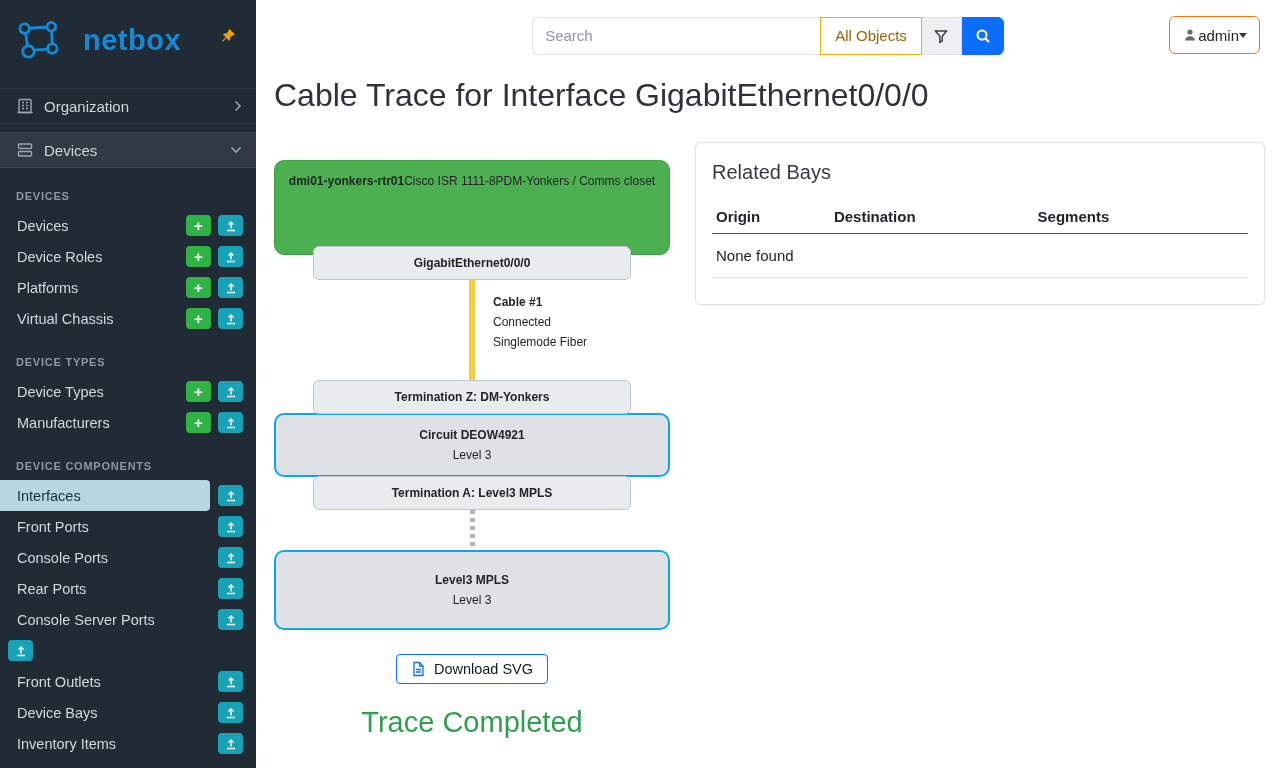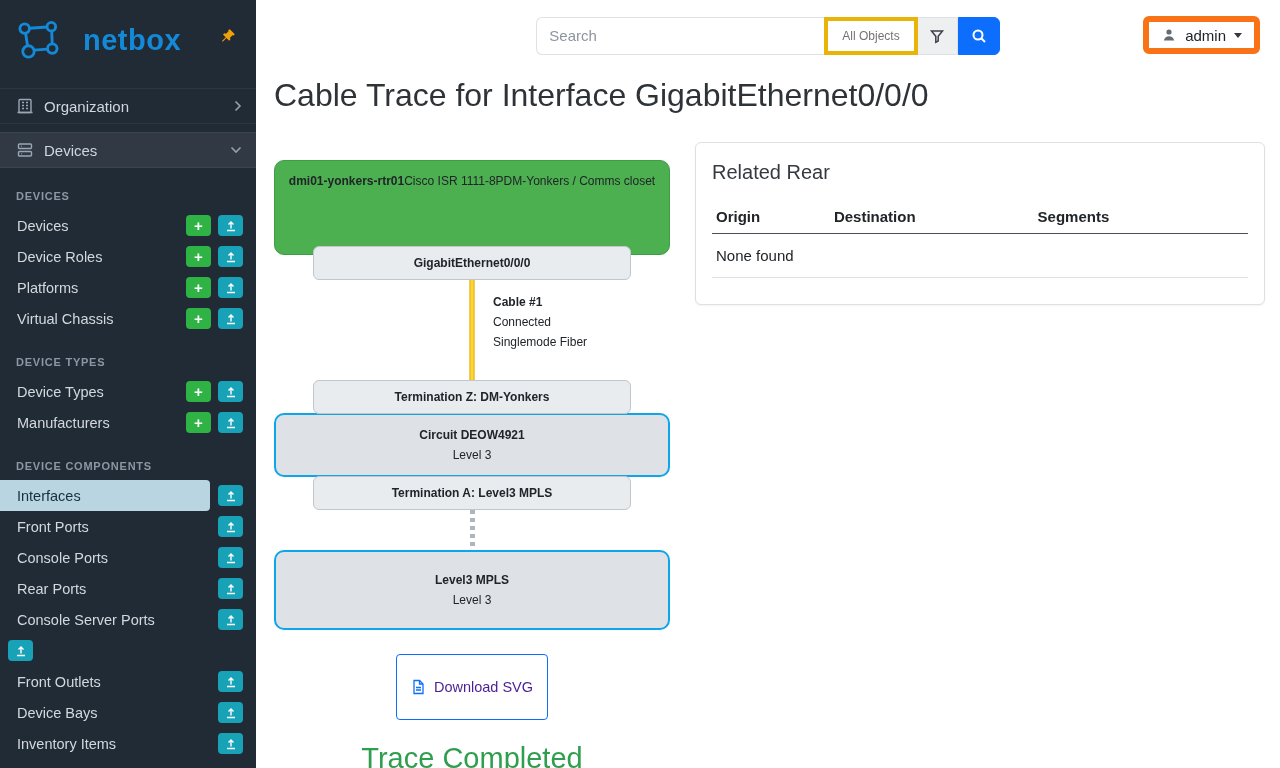--- a/index.html
+++ b/index.html
@@ -39,28 +39,28 @@
   .btn-import { background:#17a2b8; }
 
   
   .main { flex:1; display:flex; flex-direction:column; min-width:0; }
   .topbar { height:71px; flex:none; position:relative; display:flex; align-items:center; justify-content:center; }
   .search-group { display:flex; height:38px; }
   .search-input { width:288px; height:38px; border:1px solid #dee2e6; border-right:none;
                   border-radius:6px 0 0 6px; padding:0 12px; font-size:15px; outline:none;
                   font-family:"Liberation Sans",sans-serif; color:#212529; }
   .search-input::placeholder { color:#8d959d; }
-  .scope-btn { border:4px solid #eab308; background:#fff; padding:0 14px; font-size:12px;
-               color:#737373; cursor:pointer; font-family:"Liberation Sans",sans-serif; }
+  .scope-btn { border:1px solid #eab308; background:#fff; padding:0 14px; font-size:15px;
+               color:#a16207; cursor:pointer; font-family:"Liberation Sans",sans-serif; }
   .filter-btn { border:1px solid #dee2e6; border-left:none; background:#edeff1; width:40px;
                 display:flex; align-items:center; justify-content:center; cursor:pointer; }
   .go-btn { border:1px solid #0d6efd; background:#0d6efd; width:42px; border-radius:0 6px 6px 0;
             display:flex; align-items:center; justify-content:center; cursor:pointer; }
   .user-menu { position:absolute; right:20px; top:16px; height:38px; display:flex; align-items:center;
-               gap:8px; padding:0 12px; border:6px solid #f97316; border-radius:6px; background:#fff;
+               padding:0 12px; border:1px solid #f97316; border-radius:6px; background:#fff;
                font-size:15px; color:#212529; cursor:pointer; }
   .caret-down { width:0; height:0; border-left:4px solid transparent; border-right:4px solid transparent;
                 border-top:5px solid #343a40; }
 
   
   .page-title { margin:6px 0 0 18px; font-size:32px; font-weight:400; color:#2e3338; }
   .content { display:flex; align-items:flex-start; padding:0 15px 0 18px; margin-top:28px; }
 
   
   .trace { width:396px; flex:none; display:flex; flex-direction:column; align-items:center; margin-top:18px; }
@@ -76,22 +76,22 @@
   .term-overlap-up { margin-top:-9px; }
   .term-touch { margin-top:-1px; }
   .cable-seg { position:relative; height:100px; width:100%; }
   .cable-line { position:absolute; left:50%; transform:translateX(-50%); top:0; bottom:0;
                 width:5px; background:#ffd43b; border-left:1px solid #dfb312; border-right:1px solid #dfb312; }
   .cable-label { position:absolute; left:calc(50% + 21px); top:12px; text-align:left;
                  font-size:12px; line-height:20px; color:#212529; white-space:nowrap; cursor:pointer; }
   .dash-seg { height:40px; width:5px;
               background:repeating-linear-gradient(to bottom,#aeb6bd 0 4px,transparent 4px 8px); }
   .pn-box { min-height:80px; display:flex; flex-direction:column; justify-content:center; }
-  .download-btn { margin-top:24px; display:inline-flex; align-items:center; gap:8px; padding:24px 14px;
-                  background:#fff; border:1px solid #0d6efd; color:#4c1d95; border-radius:4px;
+  .download-btn { margin-top:24px; display:inline-flex; align-items:center; gap:8px; padding:6px 14px;
+                  background:#fff; border:1px solid #0d6efd; color:#0f172a; border-radius:4px;
                   font-size:14.5px; cursor:pointer; font-family:"Liberation Sans",sans-serif; }
   .trace-result { margin-top:22px; font-size:29px; font-weight:500; color:#2f9e4f; }
 
   
   .card { flex:1; margin-left:25px; background:#fff; border:1px solid #dde1e5; border-radius:6px;
           padding:16px 16px 26px; box-shadow:0 1px 2px rgba(0,0,0,.05); }
   .card-title { font-size:20px; font-weight:500; color:#343a40; margin:2px 0 16px; }
   .rp-table { width:100%; border-collapse:collapse; font-size:15px; color:#212529; }
   .rp-table th { text-align:left; font-weight:700; padding:8px 4px; border-bottom:1px solid #495057; }
   .rp-table td { padding:13px 4px; border-bottom:1px solid #dee2e6; }
@@ -409,21 +409,21 @@
               <path d="M8.5 1.5V5H12"></path>
               <path d="M5 8.5h5M5 11h5"></path>
           </svg>
           <span>Download SVG</span>
         </button>
 
         <div class="trace-result">Trace Completed</div>
       </div>
 
       <section class="card">
-        <h2 class="card-title">Related Rear</h2>
+        <h2 class="card-title">Related Bays</h2>
         <table class="rp-table">
           <thead>
             <tr>
               <th class="col-origin">Origin</th>
               <th class="col-dest">Destination</th>
               <th>Segments</th>
             </tr>
           </thead>
           <tbody>
             <tr>

